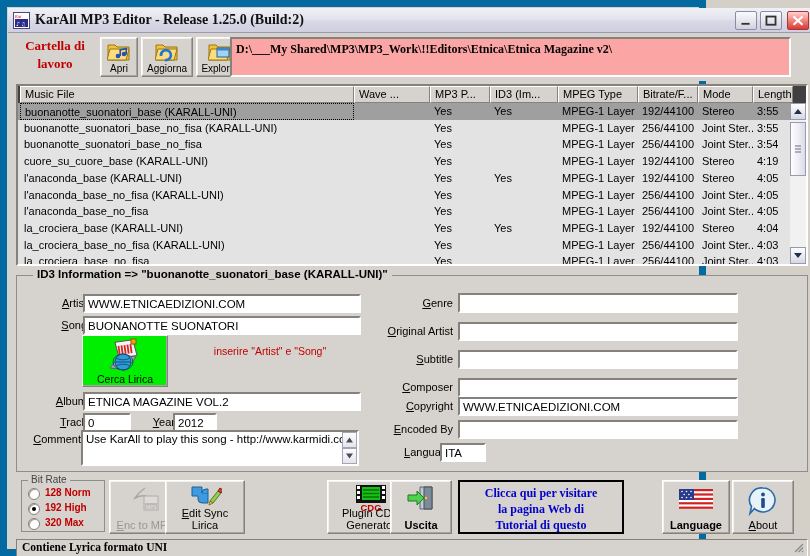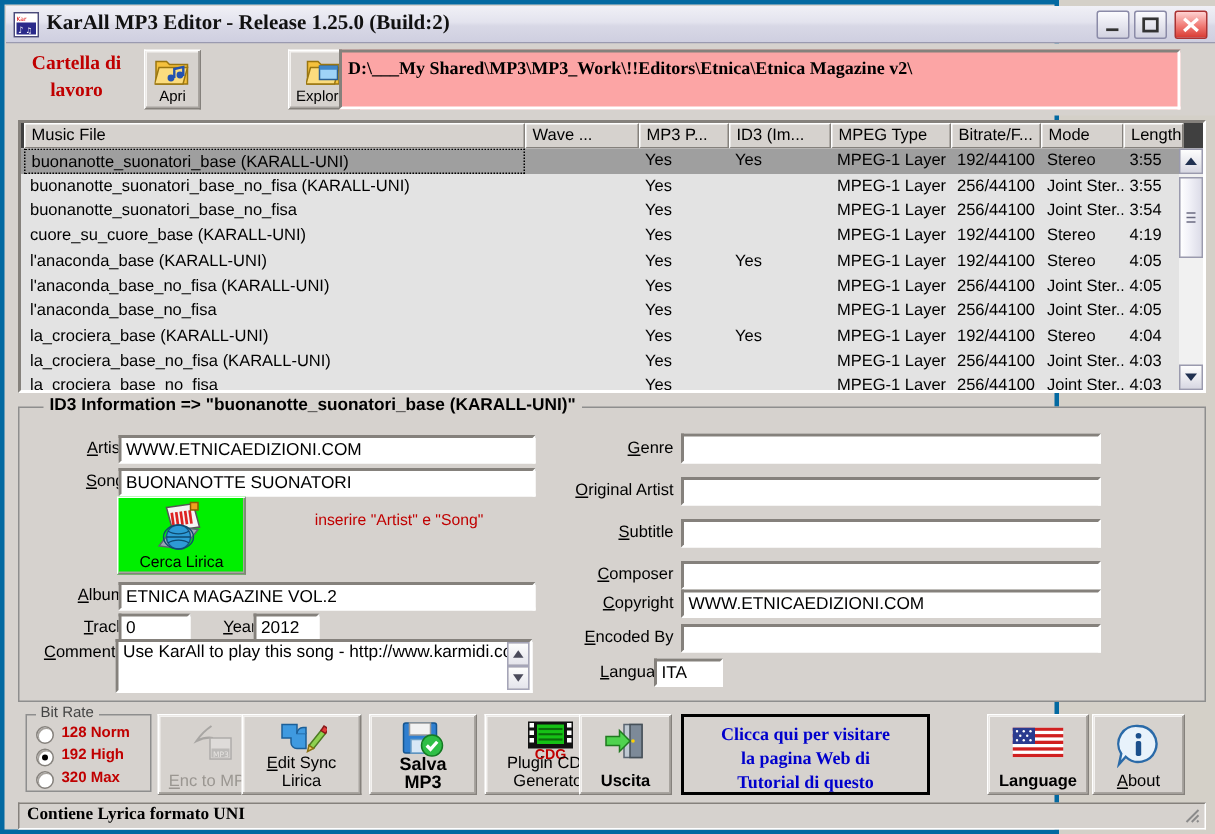--- a/index.html
+++ b/index.html
@@ -6,21 +6,21 @@
   body{
     width:810px;height:556px;overflow:hidden;
     font-family:"Liberation Sans", sans-serif;
     font-size:11px;
     background:#d4d0c8;
     -webkit-font-smoothing:none;
   }
   #app{
     position:relative;width:706px;height:556px;
     background:#d6d2ce;
-    border:3px solid #0369a1;
+    border:7px solid #0369a1;
     box-sizing:border-box;
   }
   
   #titlebar{
     position:absolute;left:1px;top:1px;width:806px;height:25px;
     background:linear-gradient(to bottom,#f0f0f6 0%,#e3e3ee 45%,#d8d8e6 55%,#cfcfe0 100%);
     border-bottom:1px solid #9a9ab0;
     box-sizing:border-box;
   }
   #titlebar .tb-icon{
@@ -255,20 +255,31 @@
           <path d="M1 4 h7 l2 2 h12 v13 h-21 z" fill="#f5c13d" stroke="#9a7610"></path>
           <path d="M3 8 h19 l-3 11 h-19 z" fill="#fbdc7e" stroke="#9a7610"></path>
           <circle cx="11" cy="15" r="2.3" fill="#2352b0"></circle>
             <circle cx="17" cy="13" r="2.3" fill="#2352b0"></circle>
           <path d="M13.2 15 v-6 l6 -1.4 v6" stroke="#2352b0" stroke-width="1.6" fill="none"></path>
         </svg>
       </span>
       <span class="lbl">Apri</span>
     </div>
 
+    <div class="tbtn" id="btn-aggiorna">
+      <span class="ico">
+        <svg width="24" height="21" viewBox="0 0 24 21">
+          <path d="M1 4 h7 l2 2 h12 v13 h-21 z" fill="#f5c13d" stroke="#9a7610"></path>
+          <path d="M3 8 h19 l-3 11 h-19 z" fill="#fbdc7e" stroke="#9a7610"></path>
+          <path d="M6 15 a5 5 0 1 1 4 4" stroke="#1e76d6" stroke-width="2.6" fill="none"></path>
+          <path d="M5 11 l3 1 l-1 3 z" fill="#1e76d6"></path>
+        </svg>
+      </span>
+      <span class="lbl">Aggiorna</span>
+    </div>
 
     <div class="tbtn" id="btn-explorer">
       <span class="ico">
         <svg width="24" height="21" viewBox="0 0 24 21">
           <path d="M1 4 h7 l2 2 h12 v13 h-21 z" fill="#f5c13d" stroke="#9a7610"></path>
           <path d="M3 8 h19 l-3 11 h-19 z" fill="#fbdc7e" stroke="#9a7610"></path>
           <rect x="9" y="7" width="12" height="9" fill="#9fd3f7" stroke="#2a5f94"></rect>
           <rect x="9" y="7" width="12" height="2.5" fill="#3f86c8"></rect>
         </svg>
       </span>
@@ -537,35 +548,20 @@
         <path d="M30 7 l3 2 l2 -3 l-3 -2 z" fill="#e03a3a" stroke="#8a1a1a"></path>
         <path d="M22 17 l-1 4 l4 -2 z" fill="#f0d070" stroke="#8a7010"></path>
       </svg>
     </span>
     <span class="blbl">
       <div><u>E</u><span>dit Sync</span></div>
       <div>Lirica</div>
     </span>
   </div>
 
-  <div class="bbtn" id="btn-salva">
-    <span class="bico">
-      <svg width="30" height="26" viewBox="0 0 30 26">
-        <rect x="2" y="2" width="22" height="20" rx="1.5" fill="#2f7fd0" stroke="#14558f"></rect>
-        <rect x="6" y="2" width="14" height="8" fill="#f2f2f2" stroke="#9a9a9a"></rect>
-        <rect x="7" y="13" width="12" height="9" fill="#d8e8f6" stroke="#6a9ec8"></rect>
-        <circle cx="21" cy="17" r="7" fill="#2fbf46" stroke="#137a22"></circle>
-        <path d="M17.5 17 l2.5 2.5 l4.5 -5" stroke="#fff" stroke-width="2.2" fill="none"></path>
-      </svg>
-    </span>
-    <span class="blbl" style="font-weight:bold;font-size:12px;">
-      <div>Salva</div>
-      <div>MP3</div>
-    </span>
-  </div>
 
   <div class="bbtn" id="btn-cdg">
     <span class="bico">
       <svg width="34" height="20" viewBox="0 0 34 20">
         <rect x="2" y="1" width="30" height="18" fill="#111"></rect>
         <g fill="#fff">
             <rect x="3" y="2" width="3" height="3"></rect>
             <rect x="3" y="7" width="3" height="3"></rect>
             <rect x="3" y="12" width="3" height="3"></rect>
         <rect x="28" y="2" width="3" height="3"></rect>

